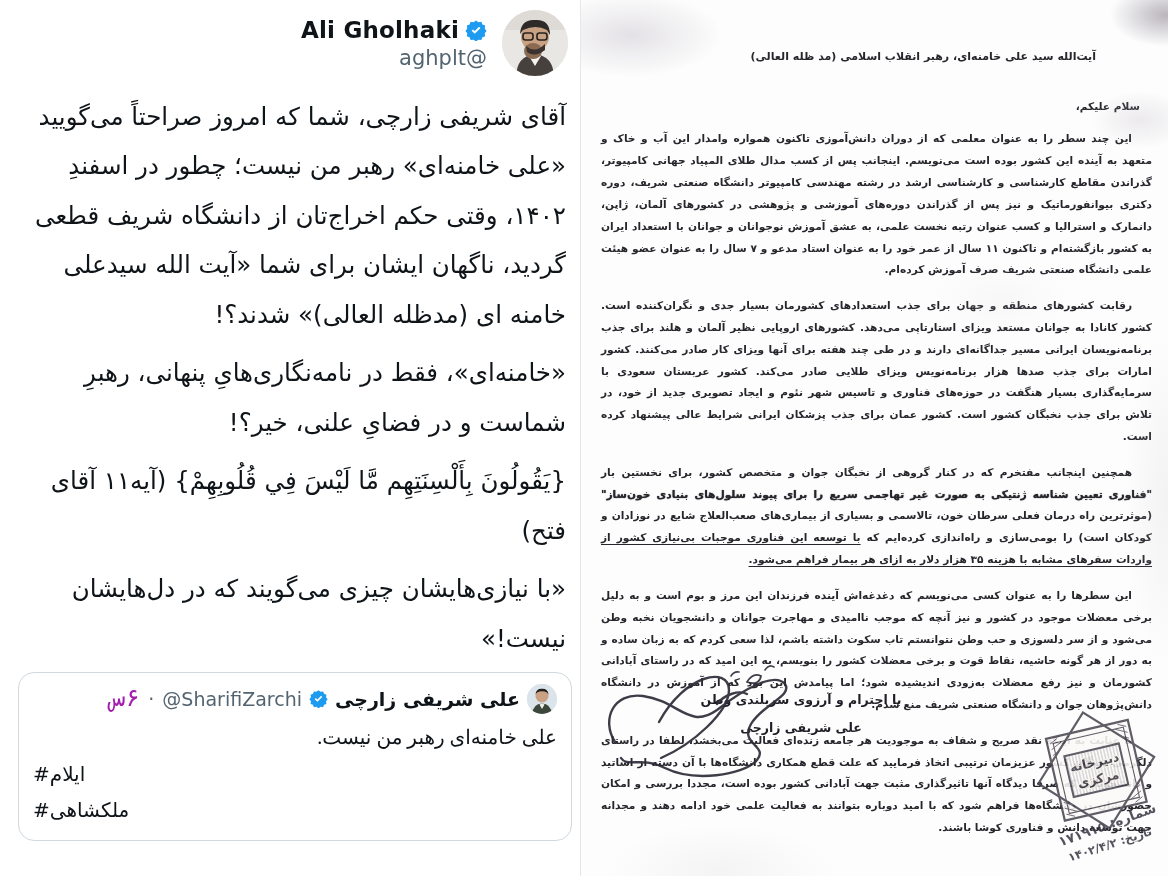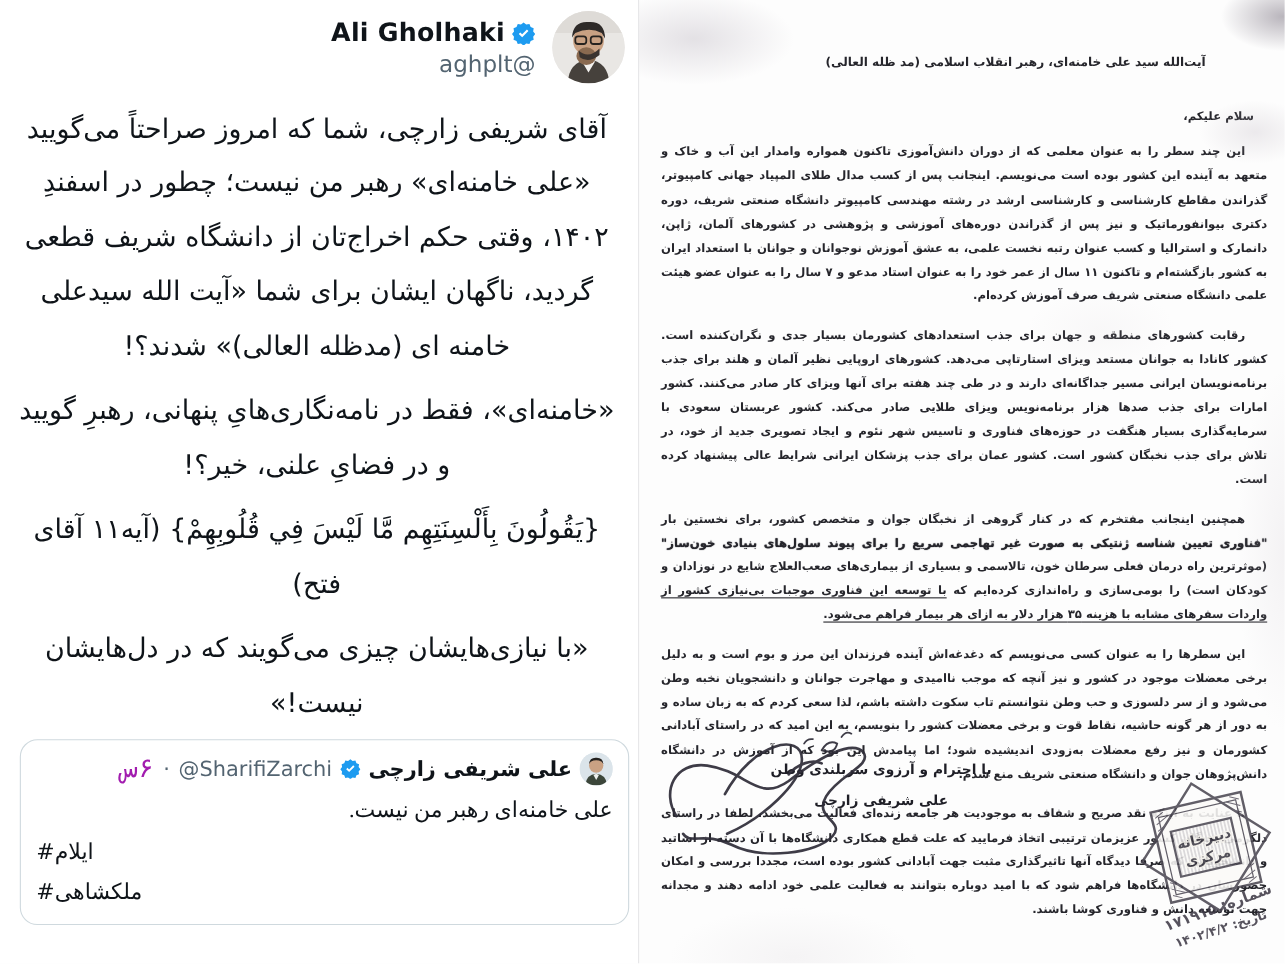--- a/index.html
+++ b/index.html
@@ -16,21 +16,21 @@
   .tweet-panel { flex:0 0 580px; width:580px; background:#ffffff; padding-top:8px; position:relative; }
 
   .tweet-header { direction:rtl; display:flex; align-items:flex-start; gap:15px; padding:2px 12px 0 0; }
   .avatar-lg { width:66px; height:66px; border-radius:50%; overflow:hidden; flex:0 0 66px; background:#e9e7e4; }
   .name-block { text-align:right; padding-top:7px; }
   .name-row { direction:ltr; display:flex; justify-content:flex-end; align-items:center; gap:6px; }
   .author-name { font-weight:bold; font-size:23px; color:#0f1419; letter-spacing:.2px; }
   .badge { width:22px; height:22px; flex:0 0 22px; }
   .author-handle { font-size:21px; color:#536471; margin-top:3px;text-align:right; }
 
-  .tweet-body { direction:rtl; text-align:center; padding:16px 14px 0 10px; font-size:24.5px; line-height:2.02; color:#0f1419; }
+  .tweet-body { direction:rtl; text-align:right; padding:16px 14px 0 10px; font-size:24.5px; line-height:2.02; color:#0f1419; }
   .tweet-body p { margin:0 0 9px 0; }
 
   .quote-card { margin:8px 8px 0 18px; border:1px solid #cfd9de; border-radius:16px; padding:10px 14px 12px; background:#fff; }
   .quote-header { direction:rtl; display:flex; align-items:center; gap:7px; }
   .avatar-sm { width:30px; height:30px; border-radius:50%; overflow:hidden; flex:0 0 30px; background:#dbe4ea; }
   .quote-name { font-weight:bold; font-size:19px; color:#0f1419; white-space:nowrap; }
   .badge-sm { width:19px; height:19px; flex:0 0 19px; }
   .quote-handle { font-size:19px; color:#536471; direction:ltr; unicode-bidi:isolate; }
   .quote-sep { font-size:19px; color:#536471; margin:0 1px; }
   .quote-time { font-size:25px; color:#a21caf;font-family:Liberation Mono, monospace; }
@@ -102,21 +102,21 @@
             <path fill="#1d9bf0" d="M12 1.5l2.6 2 3.2-.5 1.2 3 3 1.2-.5 3.2 2 2.6-2 2.6.5 3.2-3 1.2-1.2 3-3.2-.5-2.6 2-2.6-2-3.2.5-1.2-3-3-1.2.5-3.2-2-2.6 2-2.6-.5-3.2 3-1.2 1.2-3 3.2.5z"></path>
             <path fill="#fff" d="M10.6 16.2l-3.4-3.3 1.5-1.5 1.9 1.8 4.7-4.7 1.5 1.6z"></path>
           </svg>
         </div>
         <div class="author-handle">@aghplt</div>
       </div>
     </header>
 
     <div class="tweet-body">
       <p>آقای شریفی زارچی، شما که امروز صراحتاً می‌گویید «علی خامنه‌ای» رهبر من نیست؛ چطور در اسفندِ ۱۴۰۲، وقتی حکم اخراج‌تان از دانشگاه شریف قطعی گردید، ناگهان ایشان برای شما «آیت الله سیدعلی خامنه ای (مدظله العالی)» شدند؟!</p>
-      <p>«خامنه‌ای»، فقط در نامه‌نگاری‌هایِ پنهانی، رهبرِ گویید و در فضایِ علنی، خیر؟!</p>
+      <p>«خامنه‌ای»، فقط در نامه‌نگاری‌هایِ پنهانی، رهبرِ شماست و در فضایِ علنی، خیر؟!</p>
       <p>{یَقُولُونَ بِأَلْسِنَتِهِم مَّا لَیْسَ فِي قُلُوبِهِمْ} (آیه۱۱ آقای فتح)</p>
       <p>«با نیازی‌هایشان چیزی می‌گویند که در دل‌هایشان نیست!»</p>
     </div>
 
     <div class="quote-card">
       <div class="quote-header">
         <div class="avatar-sm">
           <svg viewBox="0 0 30 30" width="30" height="30">
             <rect width="30" height="30" fill="#dbe4ea"></rect>
             <circle cx="15" cy="12" r="6.5" fill="#caa183"></circle>

